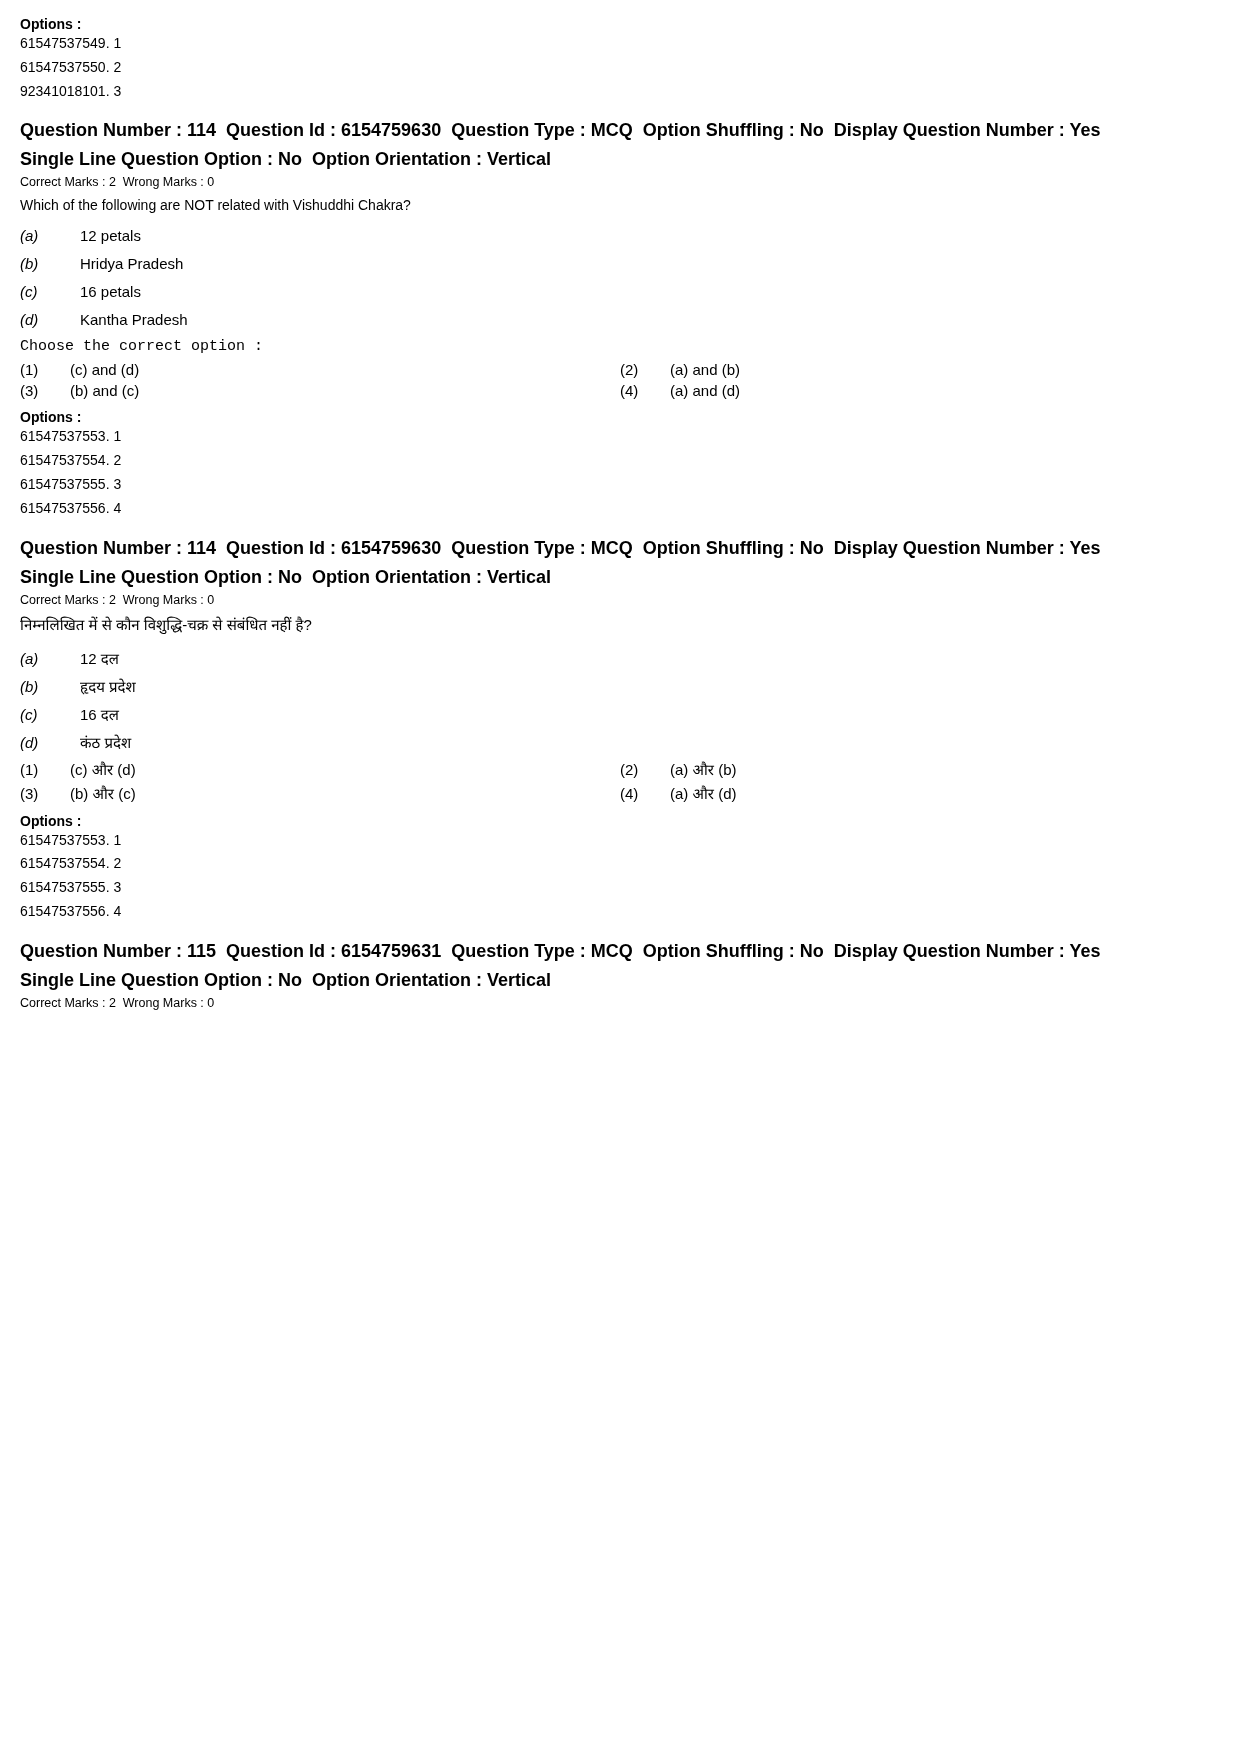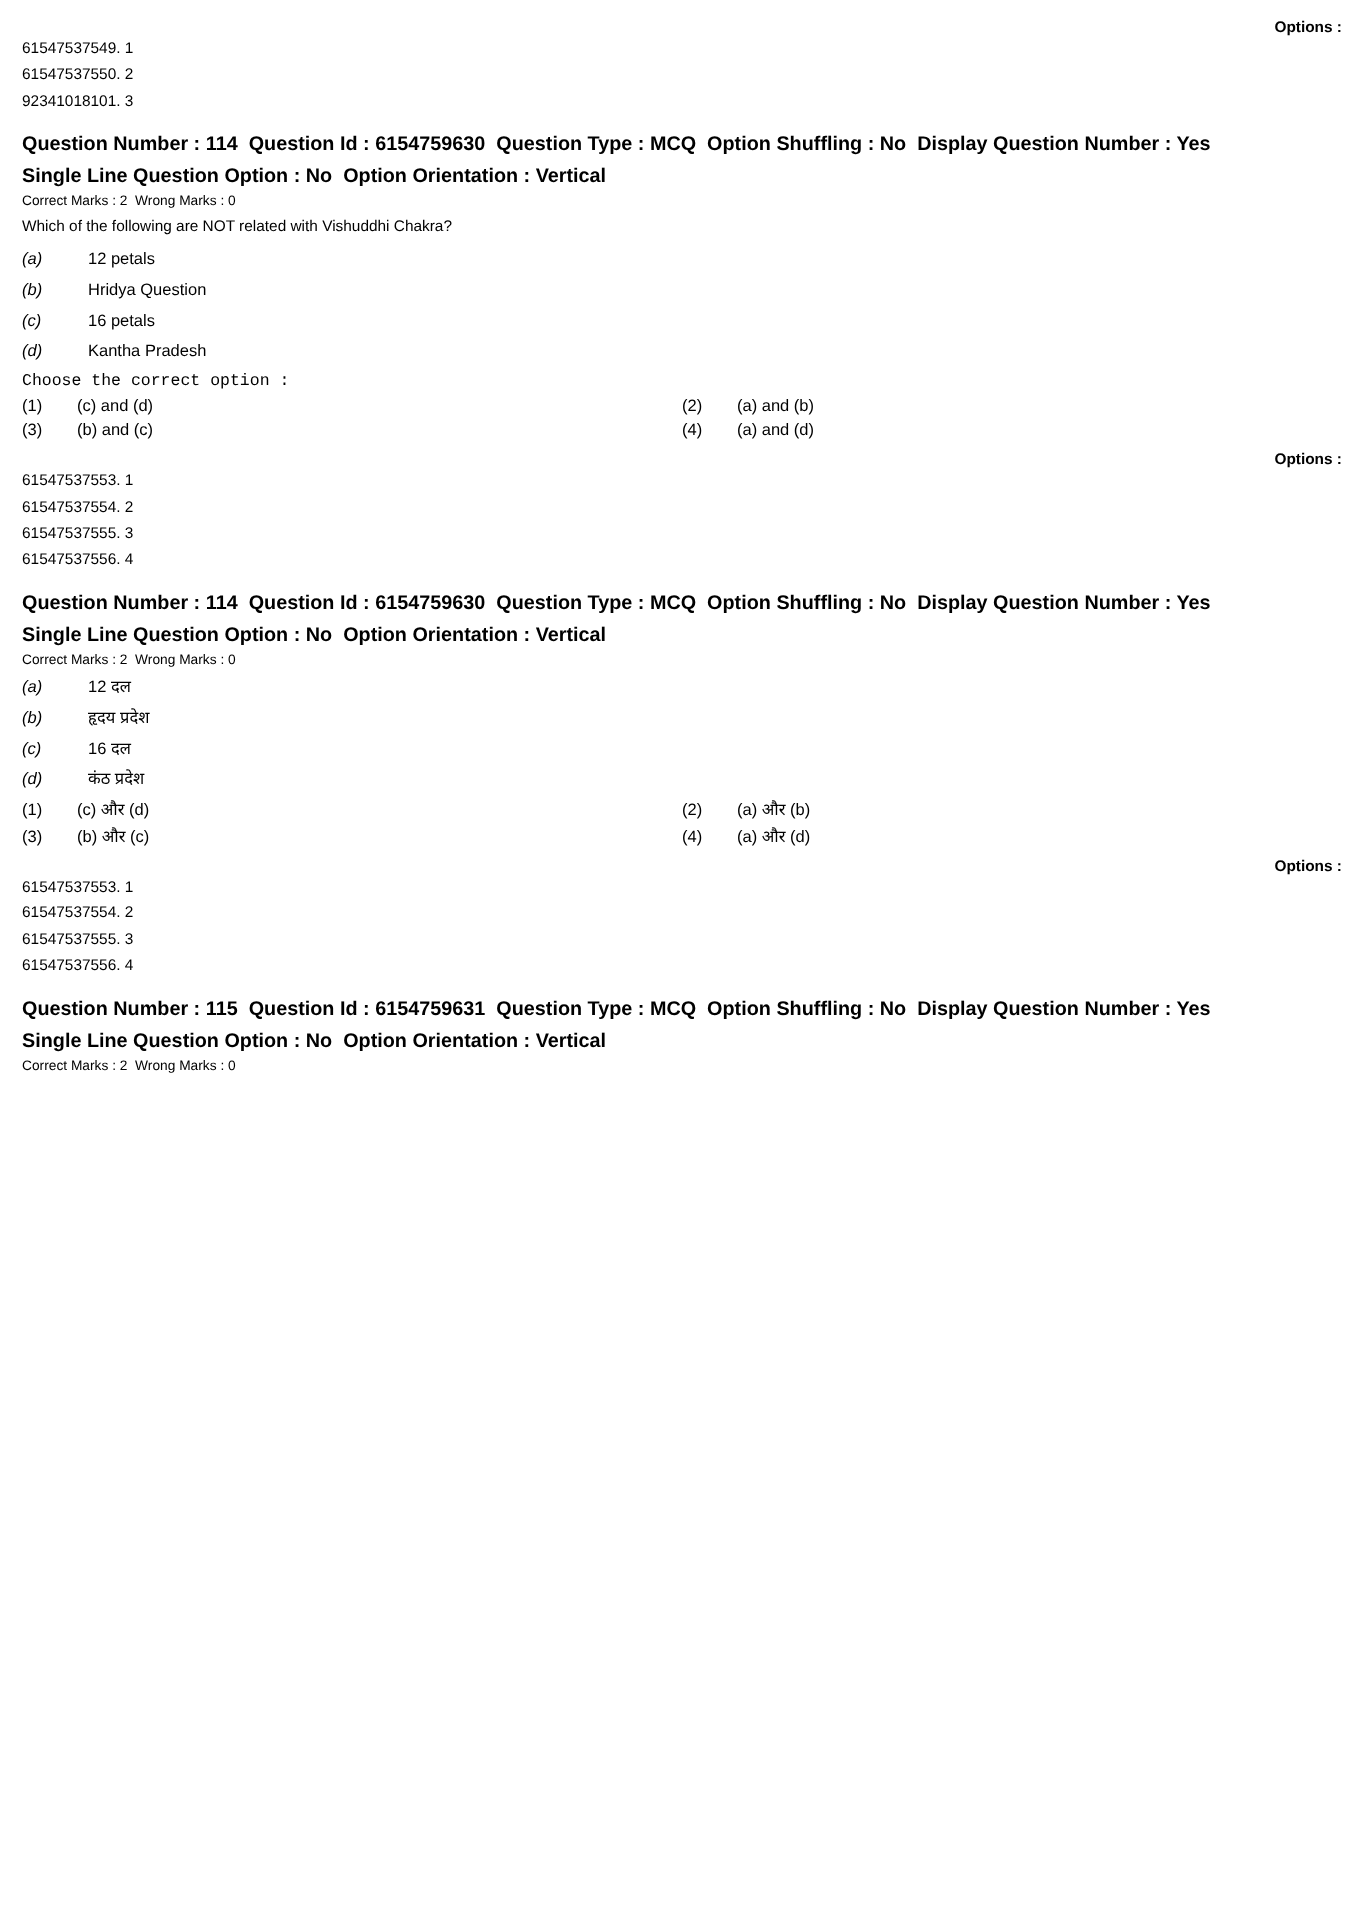--- a/index.html
+++ b/index.html
@@ -15,21 +15,20 @@
       padding: 16px 20px;
       width: 1240px;
       min-height: 1754px;
     }
     .section {
       margin-bottom: 14px;
     }
     .options-label {
       font-weight: bold;
       font-size: 14px;
-      text-align: right;
     }
     .option-item {
       font-size: 14px;
       line-height: 1.7;
     }
     .question-meta {
       font-size: 18px;
       font-weight: bold;
       margin-bottom: 2px;
       line-height: 1.5;
@@ -105,21 +104,21 @@
   <div class="question-text">
     Which of the following are NOT related with Vishuddhi Chakra?
   </div>
 
   <div class="answer-option">
     <span class="opt-label">(a)</span>
     <span class="opt-text">12 petals</span>
   </div>
   <div class="answer-option">
     <span class="opt-label">(b)</span>
-    <span class="opt-text">Hridya Question</span>
+    <span class="opt-text">Hridya Pradesh</span>
   </div>
   <div class="answer-option">
     <span class="opt-label">(c)</span>
     <span class="opt-text">16 petals</span>
   </div>
   <div class="answer-option">
     <span class="opt-label">(d)</span>
     <span class="opt-text">Kantha Pradesh</span>
   </div>
 
@@ -153,20 +152,23 @@
 
 <div class="section">
   <div class="question-meta">
     Question Number : 114&nbsp; Question Id : 6154759630&nbsp; Question Type : MCQ&nbsp; Option Shuffling : No&nbsp; Display Question Number : Yes
   </div>
   <div class="question-meta">
     Single Line Question Option : No&nbsp; Option Orientation : Vertical
   </div>
   <div class="marks-info">Correct Marks : 2&nbsp; Wrong Marks : 0</div>
 
+  <div class="hindi-text">
+    निम्नलिखित में से कौन विशुद्धि-चक्र से संबंधित नहीं है?
+  </div>
 
   <div class="answer-option">
     <span class="opt-label">(a)</span>
     <span class="opt-text">12 दल</span>
   </div>
   <div class="answer-option">
     <span class="opt-label">(b)</span>
     <span class="opt-text">हृदय प्रदेश</span>
   </div>
   <div class="answer-option">

